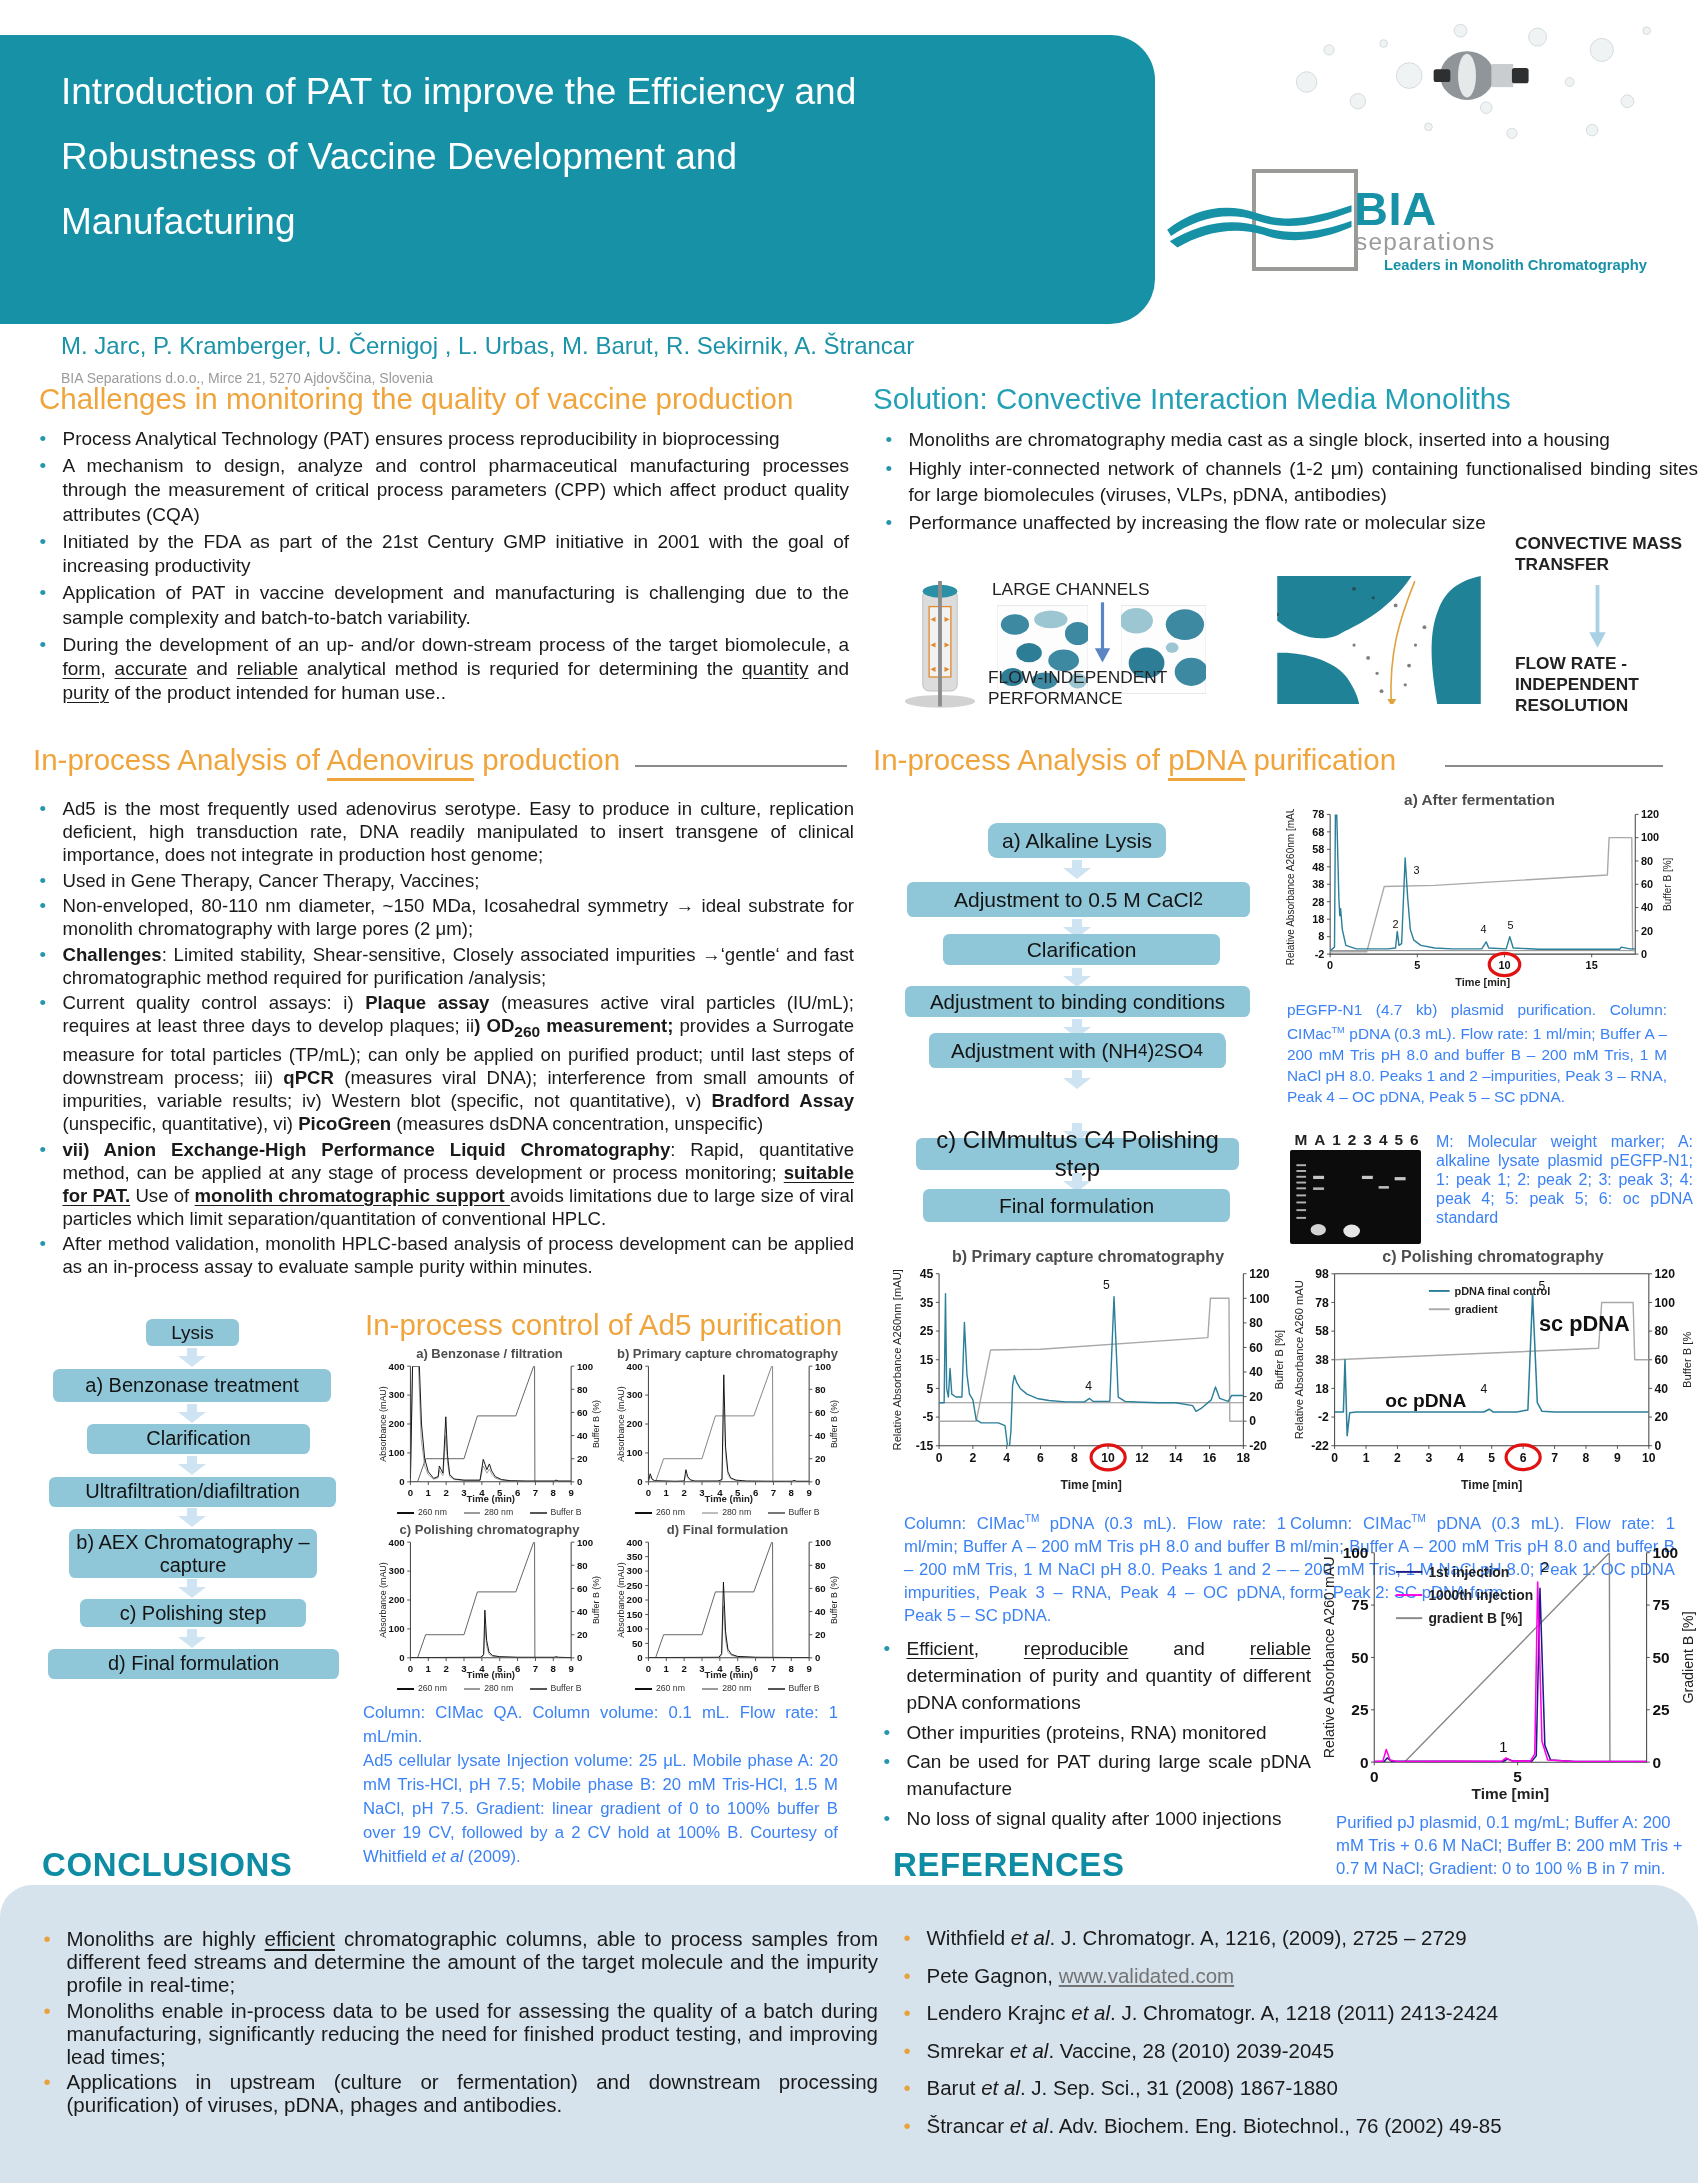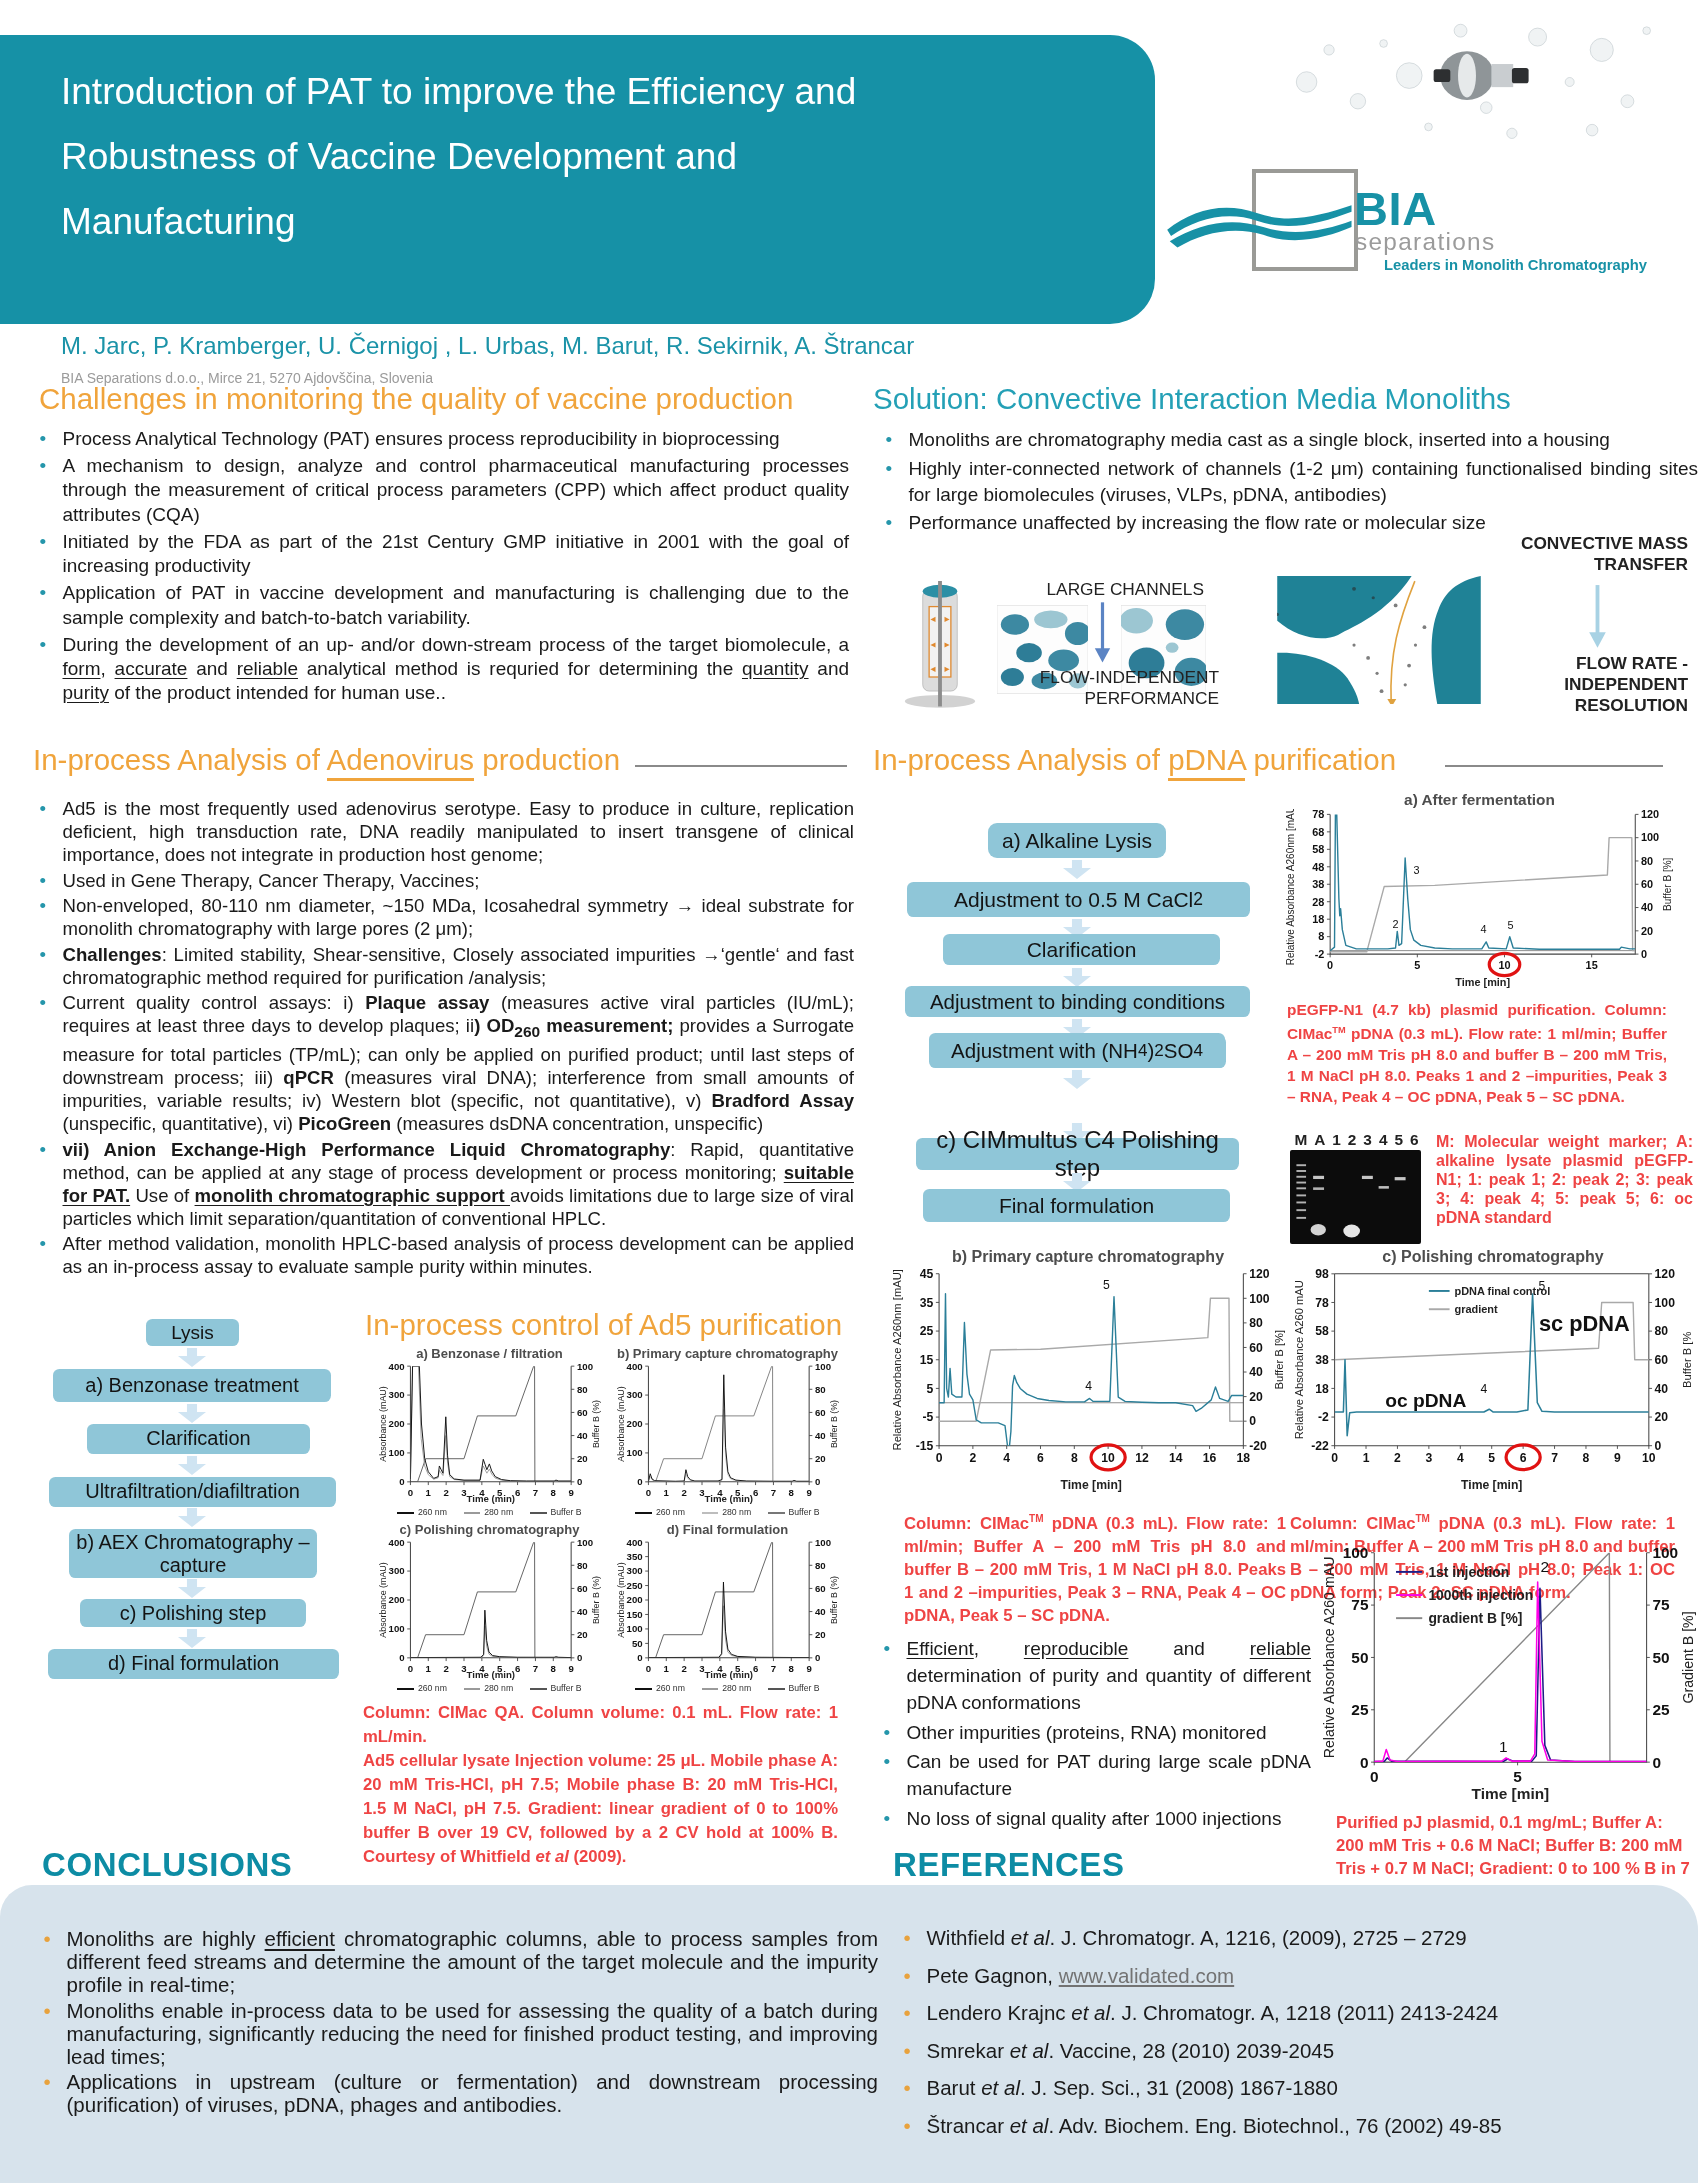--- a/index.html
+++ b/index.html
@@ -28,23 +28,23 @@
   
   .fc-box{position:absolute;background:#8fc6d8;border-radius:6.4px;display:flex;align-items:center;justify-content:center;
           text-align:center;color:#141414;box-sizing:border-box;padding:1.3px 6.4px;}
   .fc-arrow{position:absolute;width:28px;height:19px;background:#cfe4f2;
             clip-path:polygon(32% 0,68% 0,68% 42%,100% 42%,50% 100%,0 42%,32% 42%);}
   
   .chart{position:absolute;}
   .ct{text-align:center;font-weight:700;color:#4d4d4d;}
   .clg{display:flex;justify-content:center;align-items:center;gap:16.7px;font-size:8.7px;color:#333;}
   .sw{display:inline-block;width:16.7px;height:1.9px;margin-right:3.9px;vertical-align:middle;}
-  .cap{position:absolute;font-size:16.7px;line-height:23px;text-align:justify;color:#ef4444;font-weight:bold;}
+  .cap{position:absolute;font-size:16.7px;line-height:23px;text-align:justify;color:#3b82f6;}
   
-  .figlab{position:absolute;text-align:right;color:#222;font-size:17.3px;}
+  .figlab{position:absolute;text-align:left;color:#222;font-size:17.3px;}
   .figlab.b{font-weight:700;}
   .gel-lanes{position:absolute;display:flex;justify-content:space-around;font-size:15.4px;color:#222;font-weight:600;}
   
   .panel{position:absolute;left:0;top:1885px;width:1698px;height:298px;background:#d7e3ec;border-radius:32px 45px 0 0;}
   a.link{color:#737373;text-decoration:underline;cursor:pointer;}
   sup{font-size:0.6em;}
 </style>
 </head>
 <body>
 

